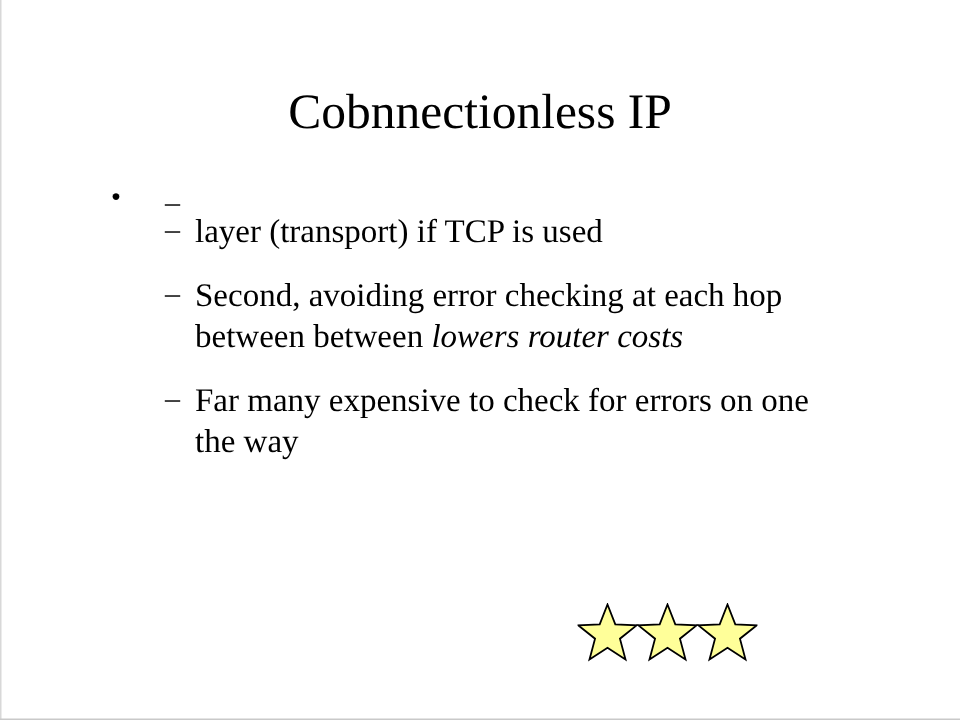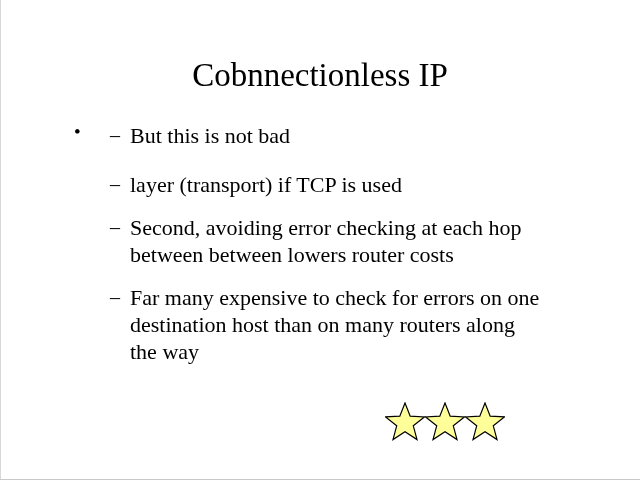--- a/index.html
+++ b/index.html
@@ -68,20 +68,21 @@
     font-size: 20px;
     line-height: 27px;
   }
   .level2.first-sub {
     margin-bottom: 22px;
   }
   .level2 .txt {
     display: block;
   }
   .italic {
+    font-style: italic;
   }
   .stars {
     position: absolute;
     left: 385px;
     top: 402px;
     width: 120px;
     height: 42px;
   }
   .stars svg {
     display: block;
@@ -113,38 +114,36 @@
   <div class="slide-title">Cobnnectionless IP</div>
 
   <div class="body-block">
 
     <div class="level1">
       <span class="bullet">•</span>
     </div>
 
     <div class="level2 first-sub">
       <span class="dash">–</span>
-      <span class="txt">But this is not bad</span>
     </div>
 
     <div class="level2">
       <span class="dash">–</span>
       <span class="txt">layer (transport) if TCP is used</span>
     </div>
 
     <div class="level2">
       <span class="dash">–</span>
       <span class="txt">Second, avoiding error checking at each hop</span>
       <span class="txt"><span>between between </span><span class="italic">lowers router costs</span></span>
     </div>
 
     <div class="level2">
       <span class="dash">–</span>
       <span class="txt">Far many expensive to check for errors on one</span>
-      <span class="txt">destination host than on many routers along</span>
       <span class="txt">the way</span>
     </div>
 
   </div>
 
   <div class="stars">
     <svg width="120" height="42" viewBox="0 0 120 42" xmlns="http://www.w3.org/2000/svg">
       <g fill="#ffff99" stroke="#000000" stroke-width="1.2" stroke-linejoin="miter">
         <polygon points="20,1 25.2,14.2 39.4,14.9 28.3,23.8 32,37.6 20,29.8 8,37.6 11.7,23.8 0.6,14.9 14.8,14.2"></polygon>
         <polygon points="60,1 65.2,14.2 79.4,14.9 68.3,23.8 72,37.6 60,29.8 48,37.6 51.7,23.8 40.6,14.9 54.8,14.2"></polygon>

